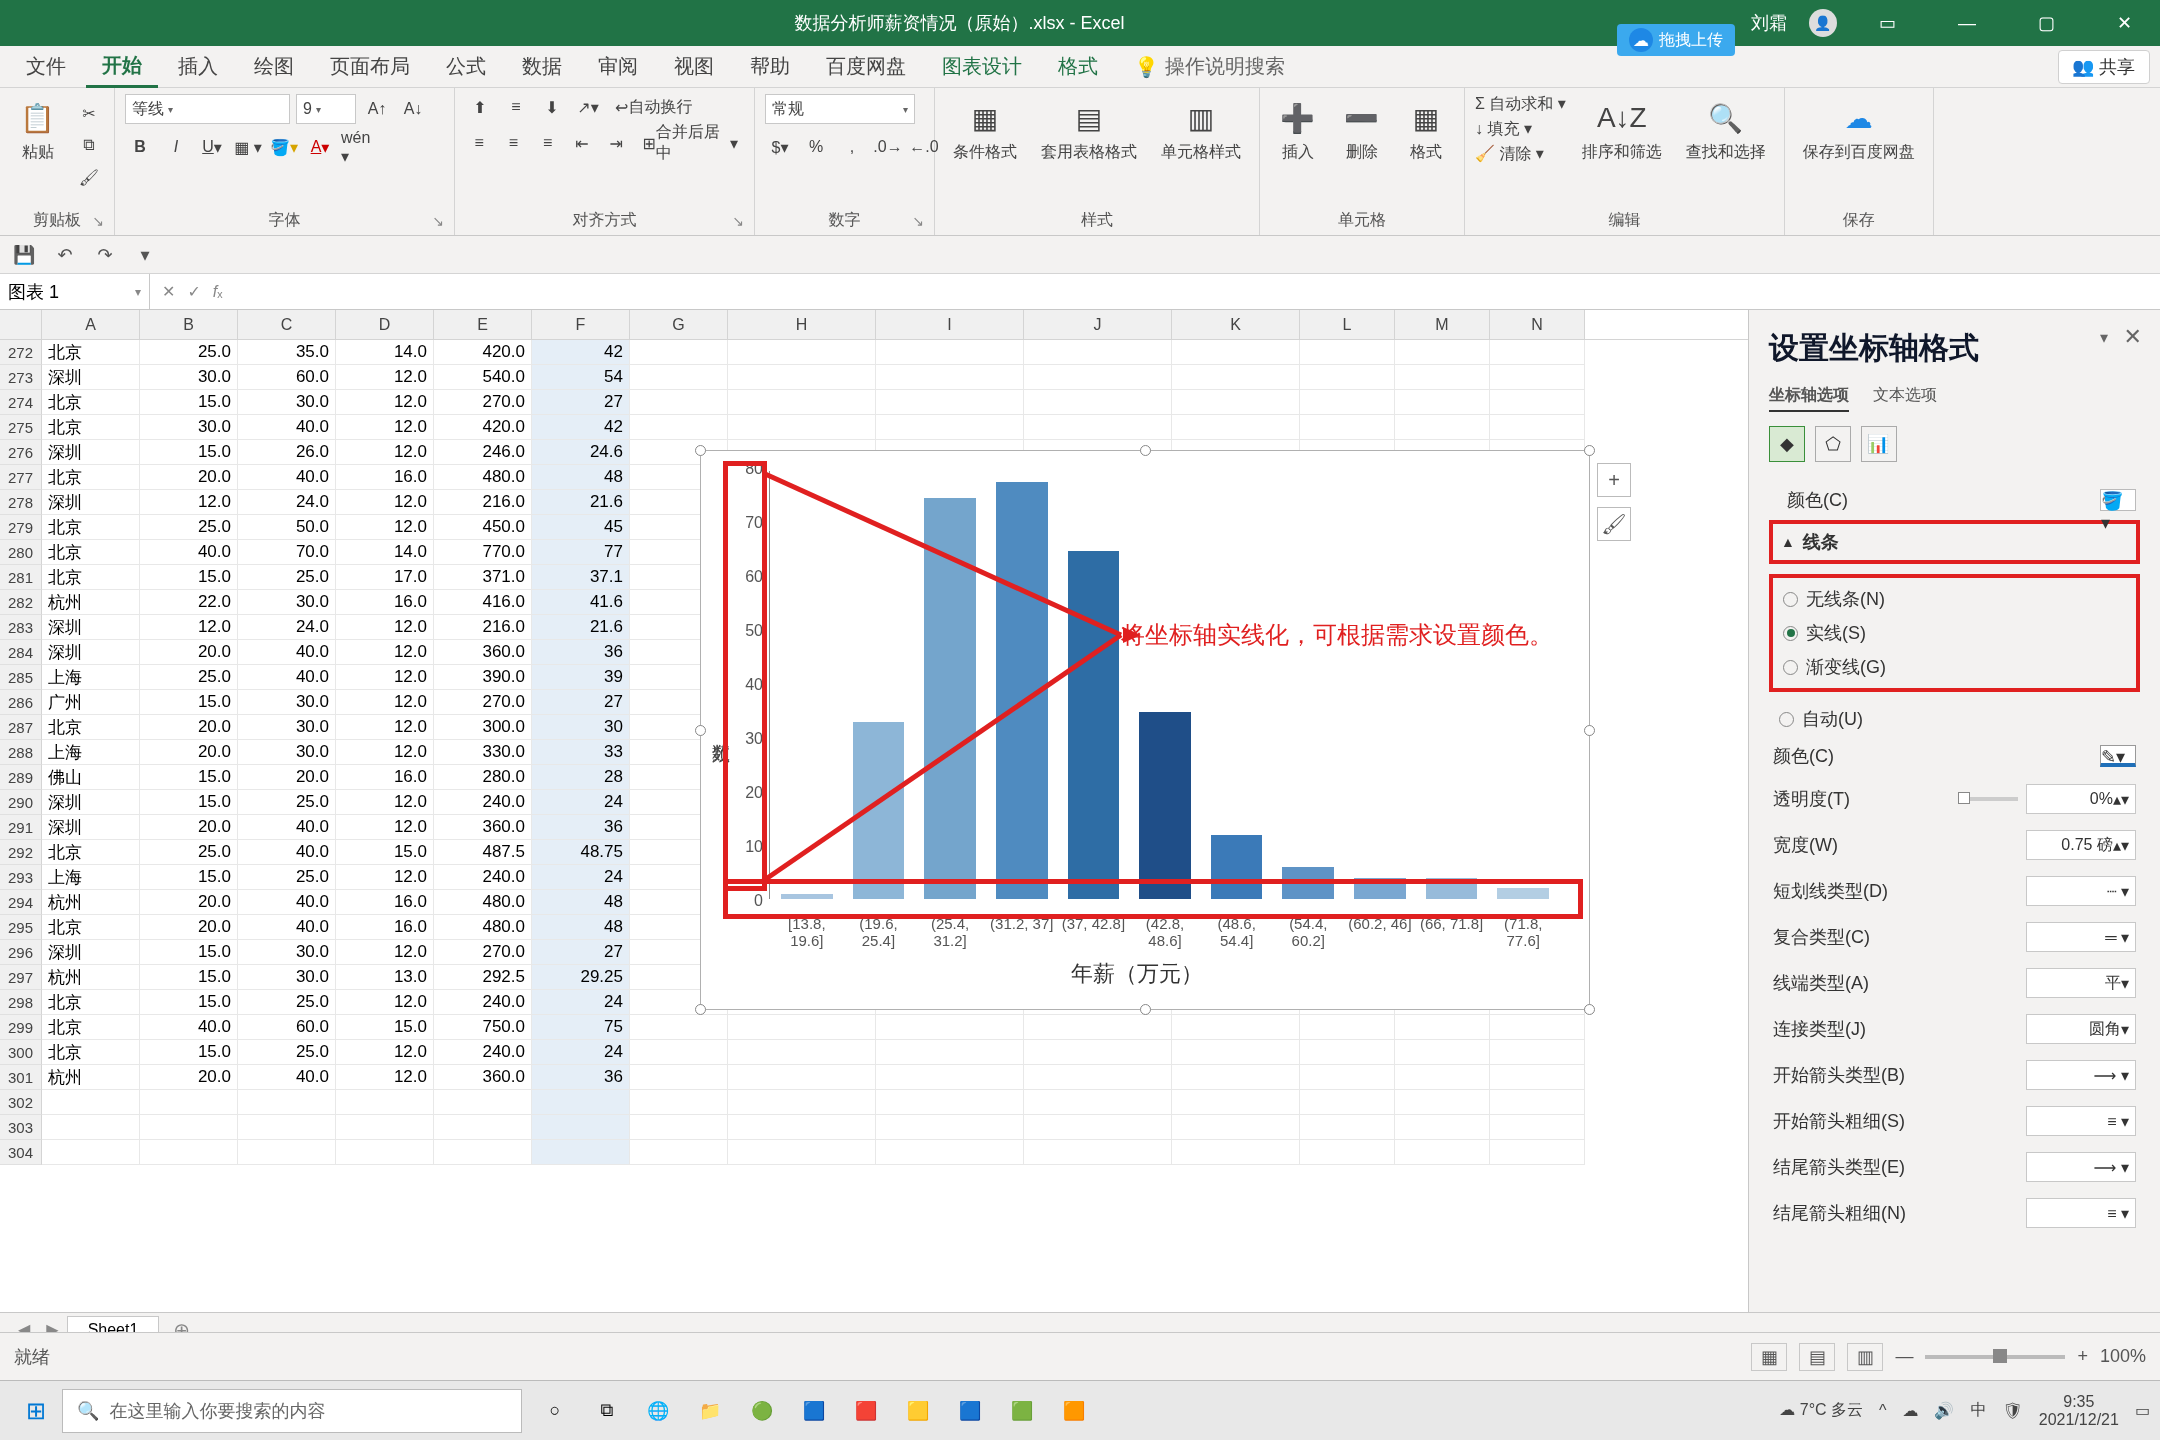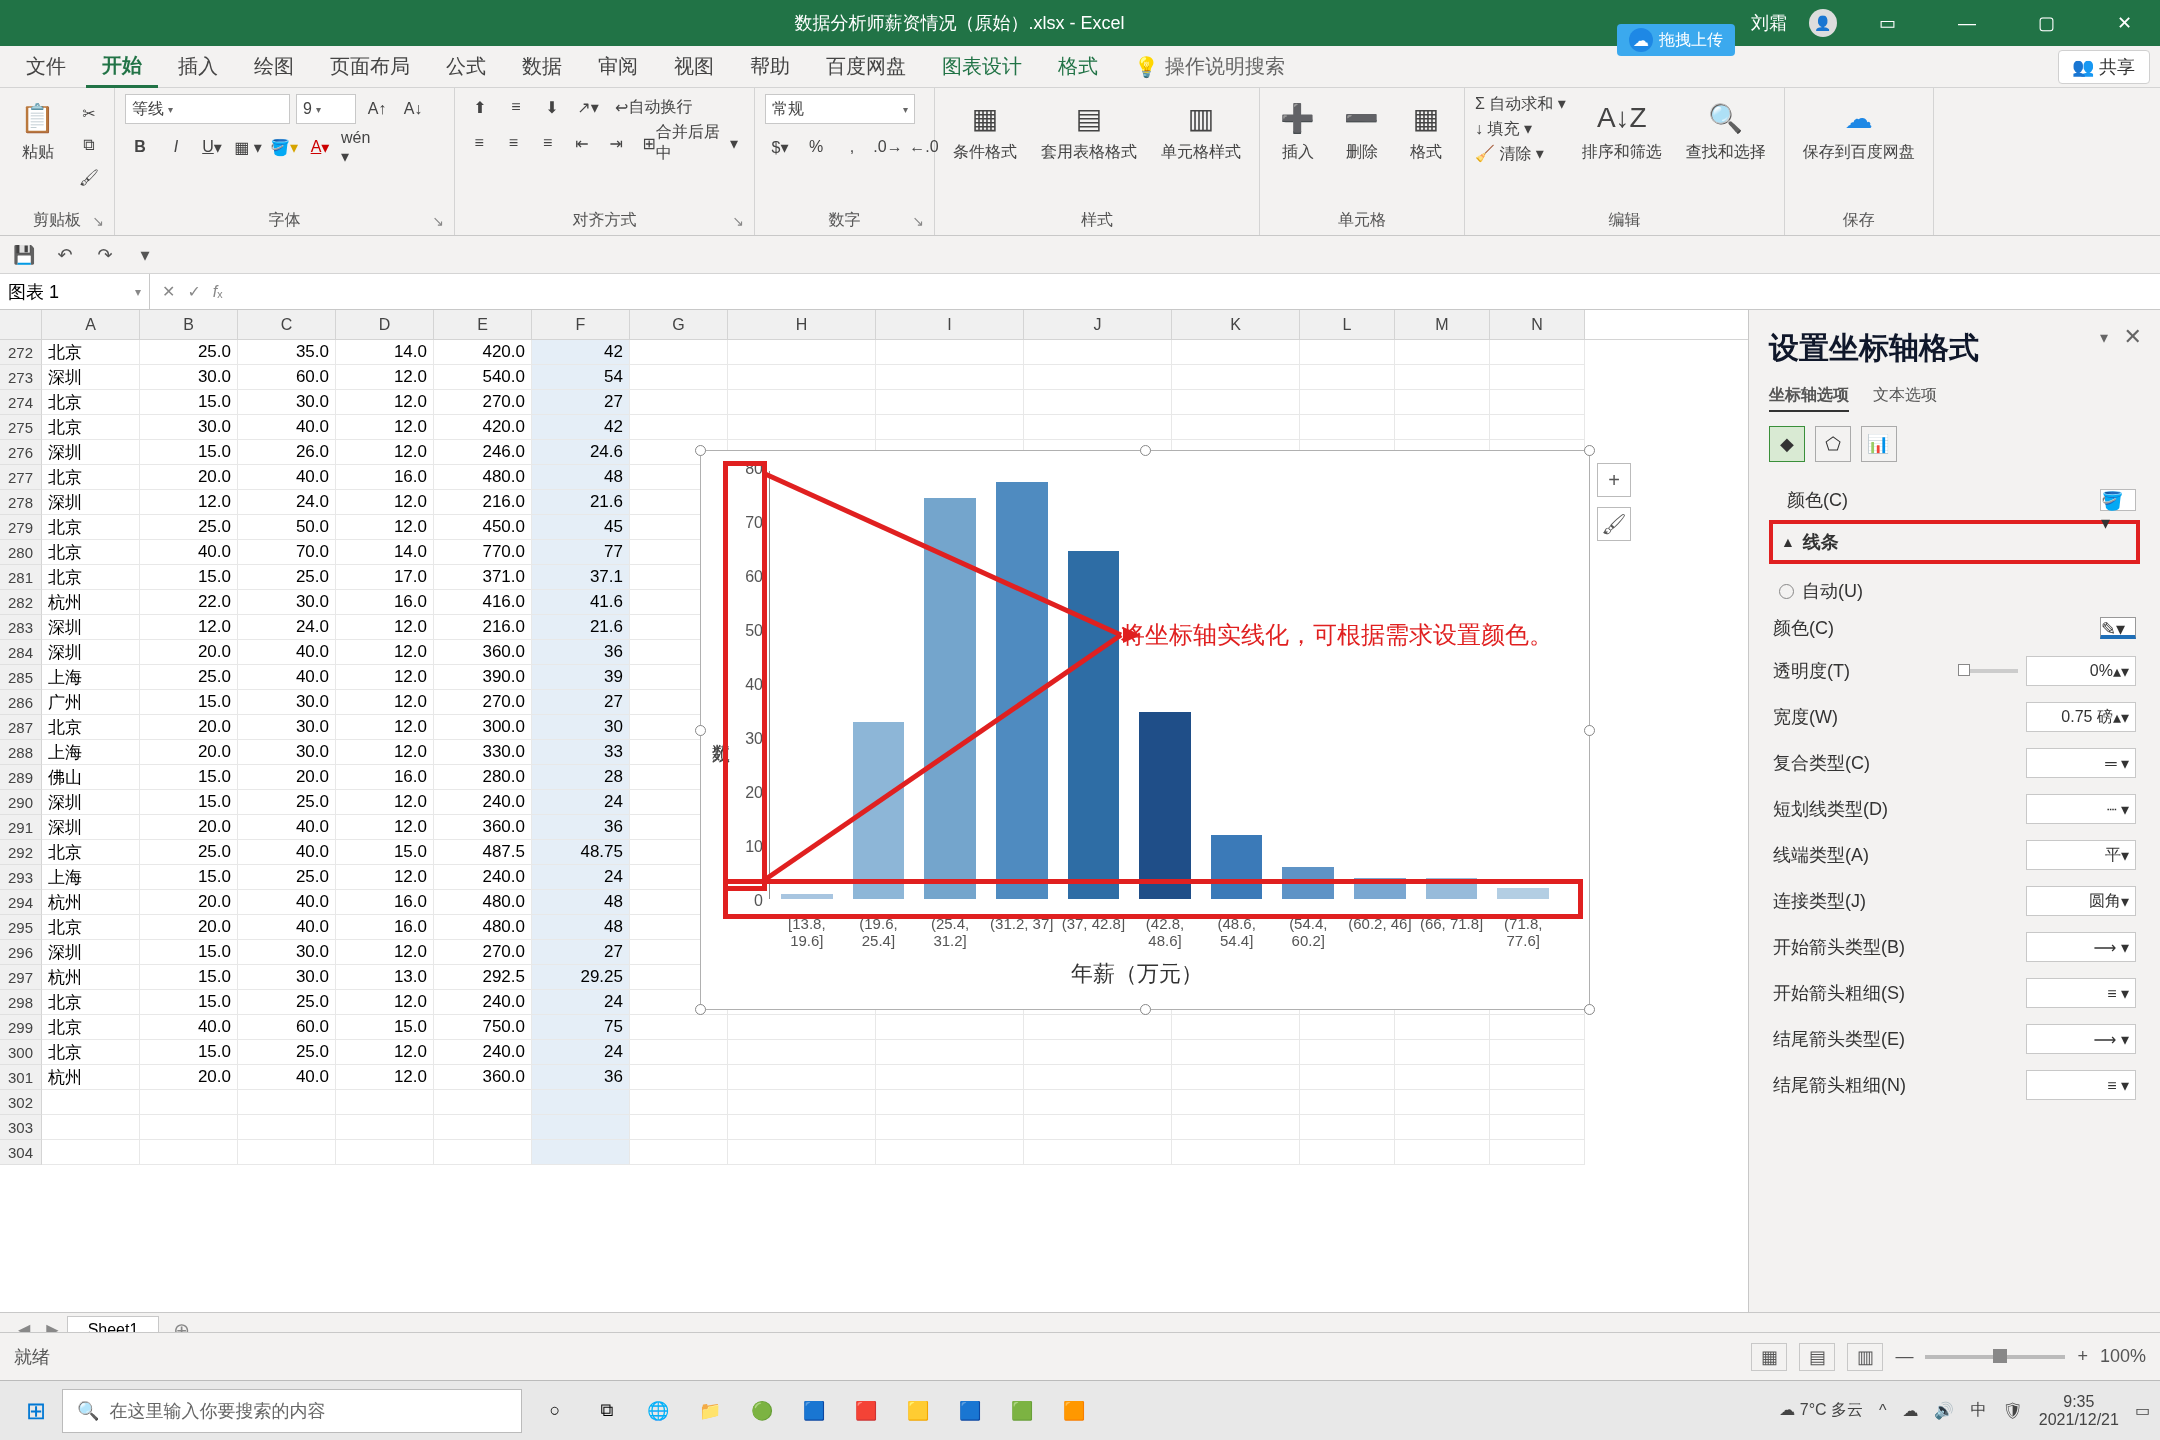--- a/index.html
+++ b/index.html
@@ -1002,20 +1002,36 @@
   <div class="sp-row" style="padding-left:18px;">
     <span>颜色(C)</span>
     <span class="swatch" style="border-color:#bbb;">🪣 ▾</span>
   </div>
 
   <div class="sp-section">
     <span style="font-size:14px;">▲</span>
     <b>线条</b>
   </div>
 
+  <div class="red-box" style="padding:4px 6px;margin-bottom:10px;">
+    <div class="radio">
+        <span class="dot"></span>
+        <span>无线条(N)</span>
+      </div>
+    <div class="radio">
+        <span class="dot">
+          <span class="inner"></span>
+        </span>
+        <span>实线(S)</span>
+      </div>
+    <div class="radio">
+        <span class="dot"></span>
+        <span>渐变线(G)</span>
+      </div>
+  </div>
   <div class="radio" style="padding-left:10px;">
       <span class="dot"></span>
       <span>自动(U)</span>
     </div>
 
   <div class="sp-row">
       <span>颜色(C)</span>
       <span class="swatch" style="border-bottom:4px solid #1f6fb8;">✎▾</span>
     </div>
   <div class="sp-row">
@@ -1025,26 +1041,26 @@
           <div style="position:absolute;left:0;top:-5px;width:12px;height:12px;border:1px solid #888;background:#fff;"></div>
         </div>
       <div class="ctrl"><span>0%</span> ▴▾</div>
     </div>
   </div>
   <div class="sp-row">
       <span>宽度(W)</span>
       <div class="ctrl"><span>0.75 磅</span> ▴▾</div>
     </div>
   <div class="sp-row">
+      <span>短划线类型(D)</span>
+      <div class="ctrl">┈ ▾</div>
+    </div>
+  <div class="sp-row">
       <span>复合类型(C)</span>
       <div class="ctrl">═ ▾</div>
-    </div>
-  <div class="sp-row">
-      <span>短划线类型(D)</span>
-      <div class="ctrl">┈ ▾</div>
     </div>
   <div class="sp-row">
       <span>线端类型(A)</span>
       <div class="ctrl"><span>平</span> ▾</div>
     </div>
   <div class="sp-row">
       <span>连接类型(J)</span>
       <div class="ctrl"><span>圆角</span> ▾</div>
     </div>
   <div class="sp-row">

